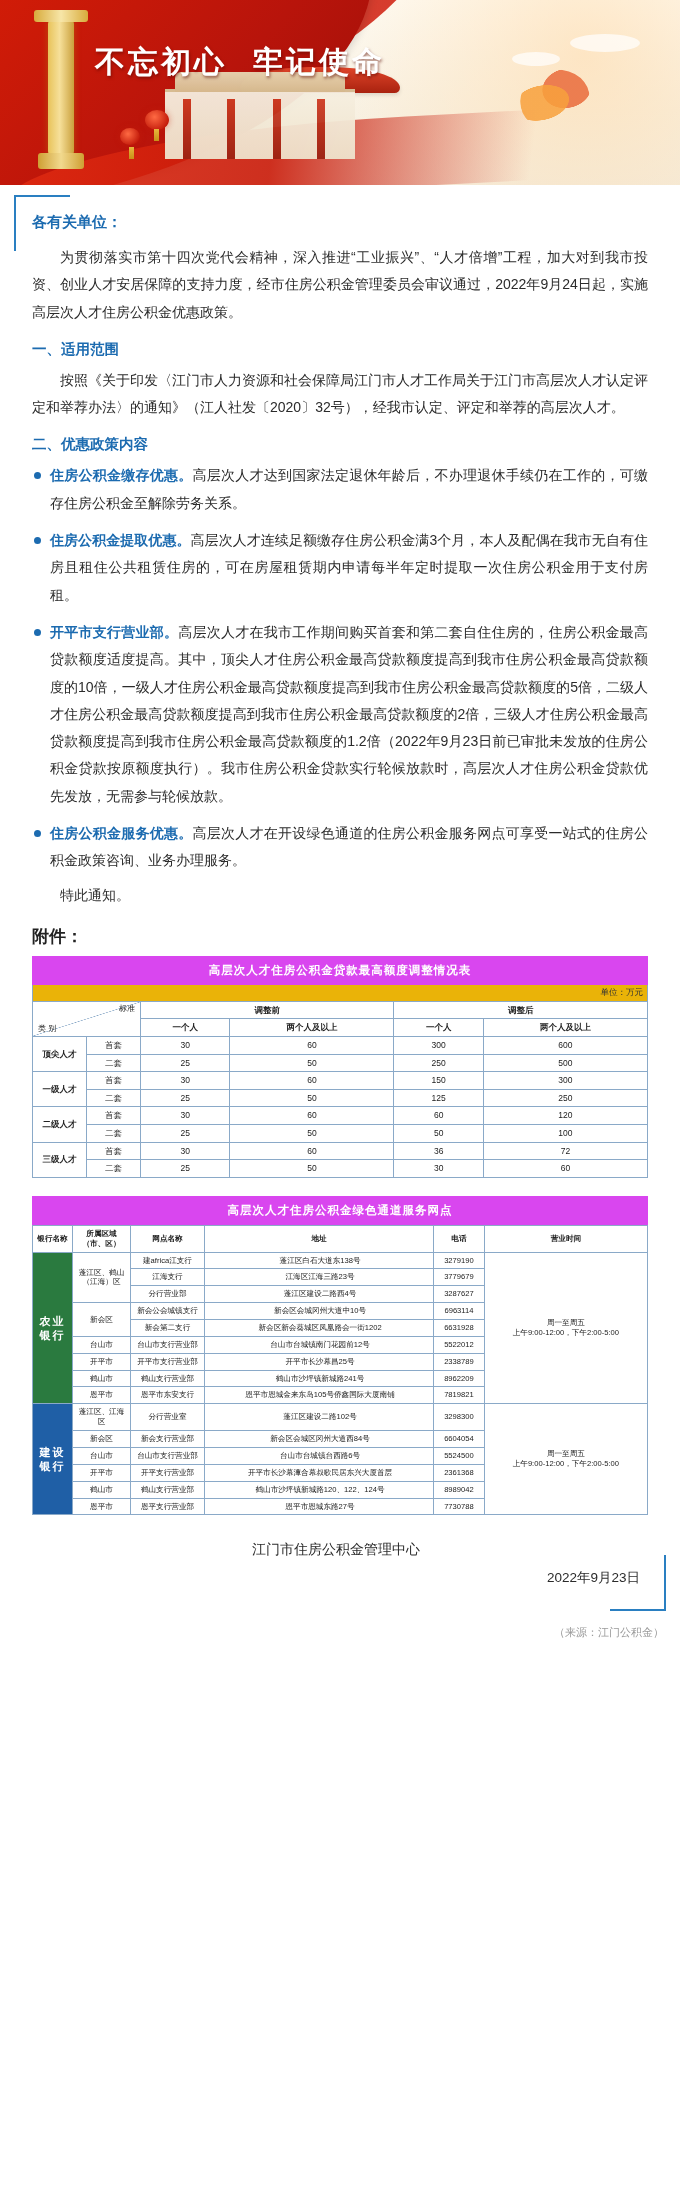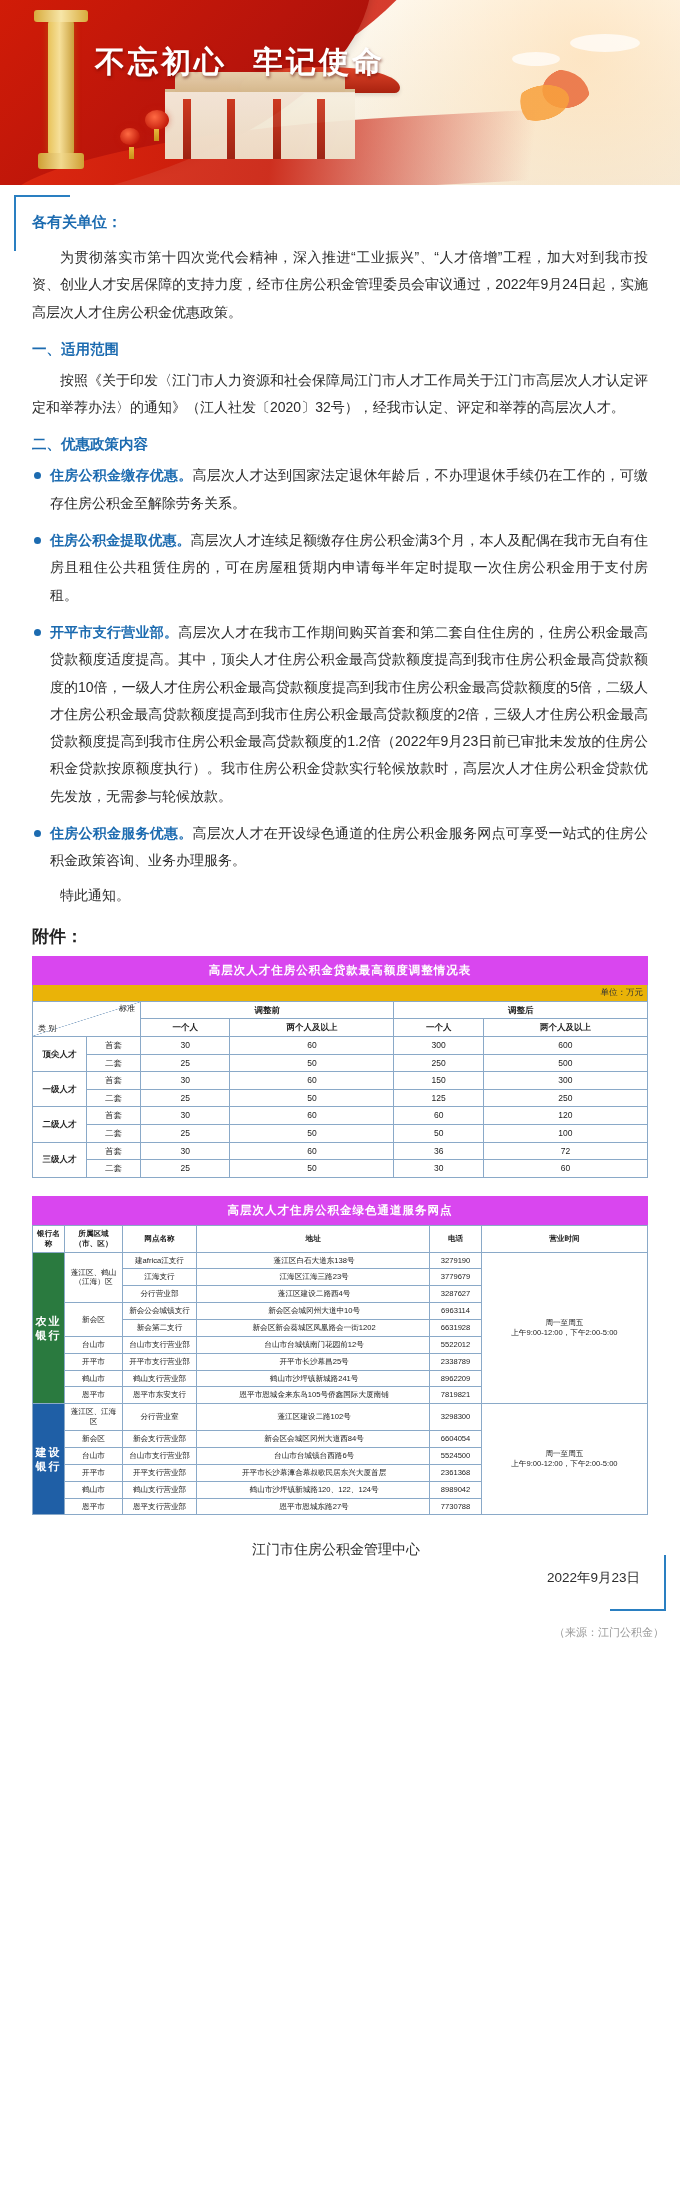--- a/index.html
+++ b/index.html
@@ -276,21 +276,21 @@
     line-height: 1.3;
   }
   table.outlets th { font-weight: bold; background:#fff; }
   table.outlets td.addr { text-align: center; padding-left: 4px; }
   table.outlets td.bankname {
     background: #2a7a3f;
     color: #fff;
     font-weight: bold;
     font-size: 11px;
     letter-spacing: 2px;
-    width: 32px;
+    width: 40px;
   }
   table.outlets td.bankname.blue { background: #1f5fa6; }
   table.outlets td.region { width: 58px; }
   table.outlets td.site { width: 74px; }
 
   .signoff {
     text-align: center;
     font-size: 14px;
     margin: 26px 8px 0 0;
     color: #2b2b2b;

